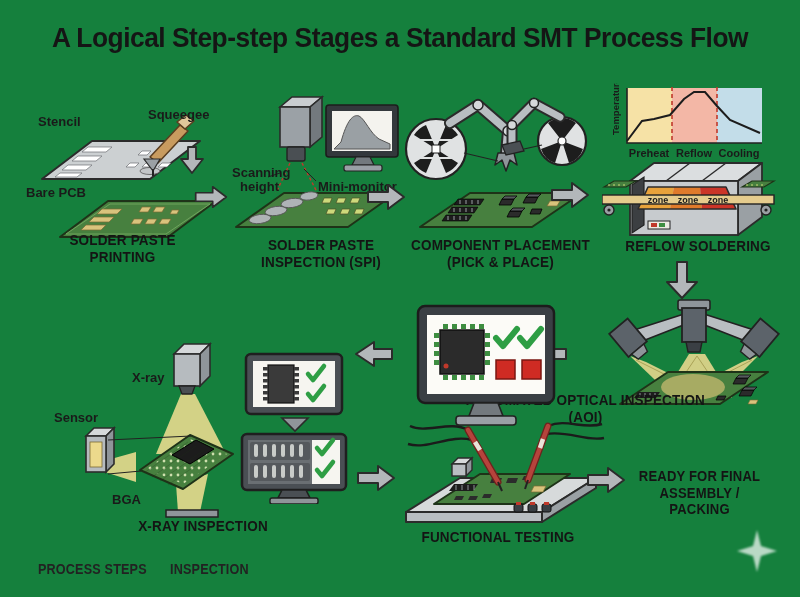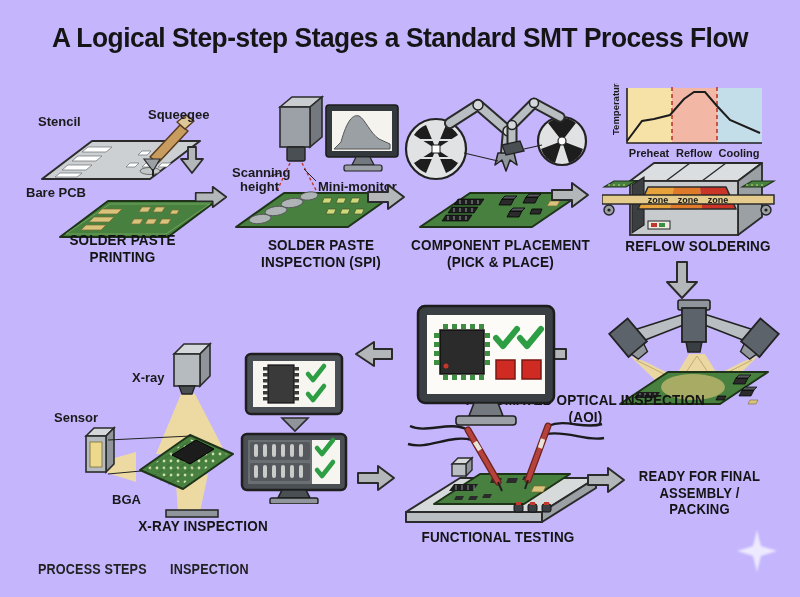--- a/index.html
+++ b/index.html
@@ -1,17 +1,17 @@
 <!DOCTYPE html>
 <html><head>
 <meta charset="utf-8">
 <style>
   html,body{margin:0;padding:0;}
   body{width:800px;height:597px;font-family:"Liberation Sans",sans-serif;}
-  .canvas{position:relative;width:800px;height:597px;background:#c4b5fd;overflow:hidden;}
+  .canvas{position:relative;width:800px;height:597px;background:#15803d;overflow:hidden;}
   .title{position:absolute;top:22px;left:0;width:800px;text-align:center;
          font-size:28px;font-weight:bold;color:#151515;letter-spacing:-0.5px;
          transform:scaleX(.94);transform-origin:center;}
   .caption{position:absolute;font-weight:bold;font-size:15px;line-height:1.15;
            text-align:center;color:#141414;transform:scaleX(.9);transform-origin:center;
            letter-spacing:.2px;}
   .legend-label{position:absolute;font-weight:600;font-size:14px;color:#222;
                 transform:scaleX(.9);transform-origin:left;letter-spacing:.2px;}
   .abs{position:absolute;}
   svg text{font-family:"Liberation Sans",sans-serif;font-weight:600;fill:#1a1a1a;}

